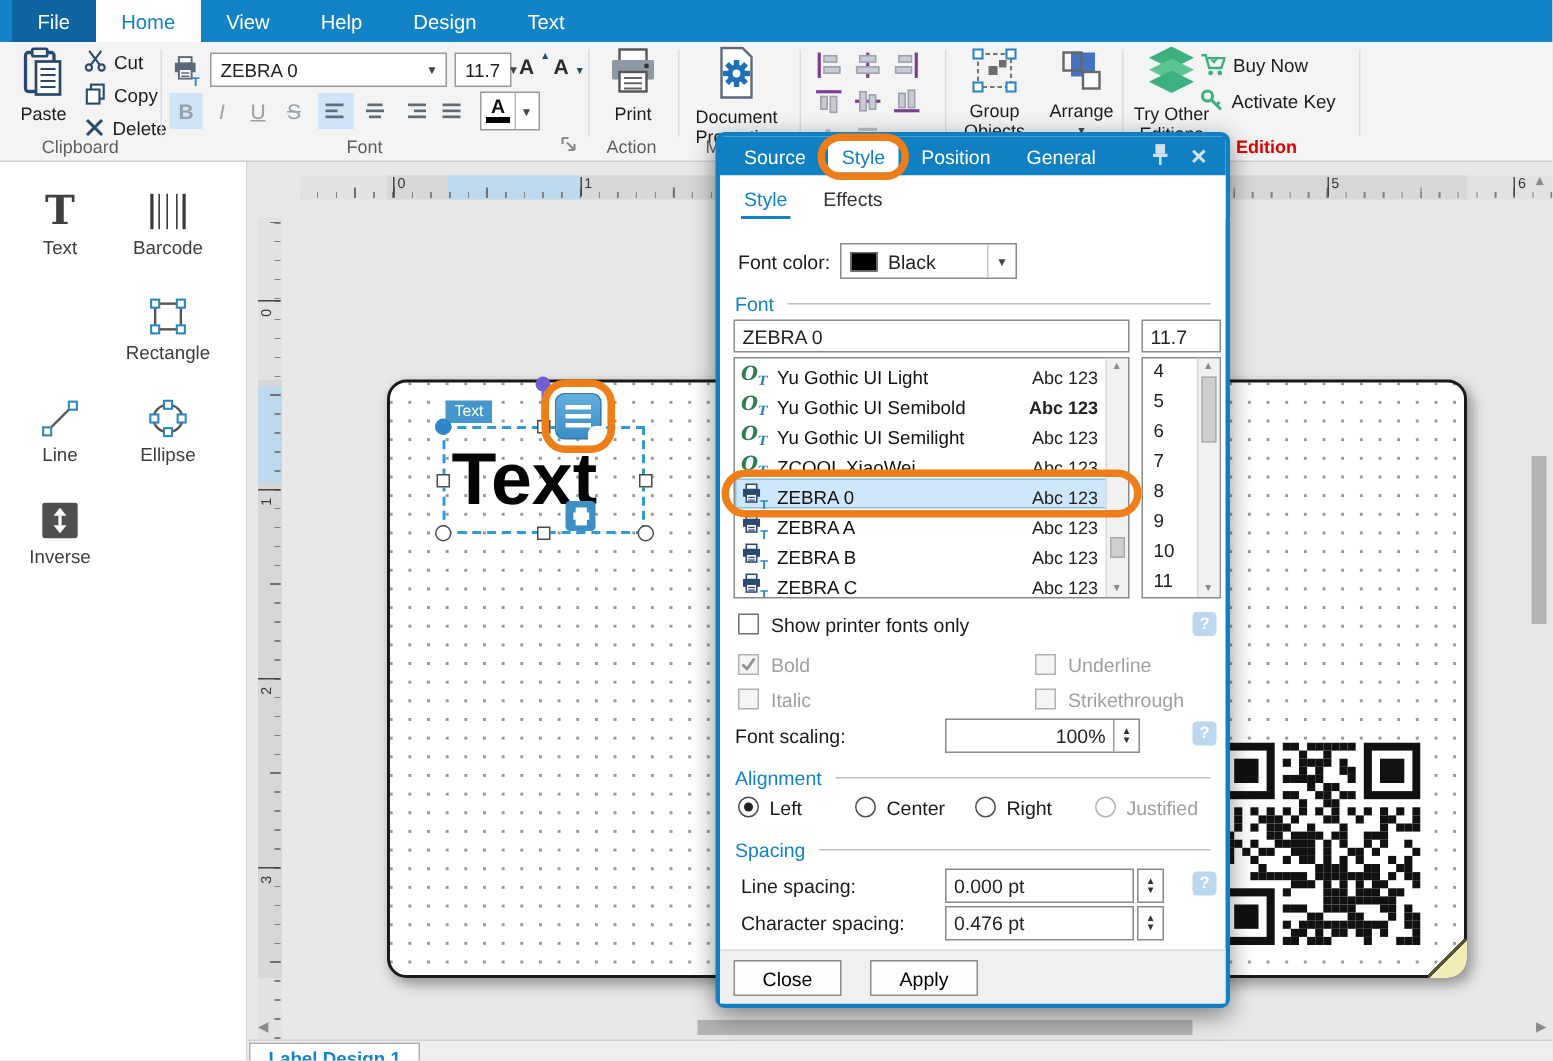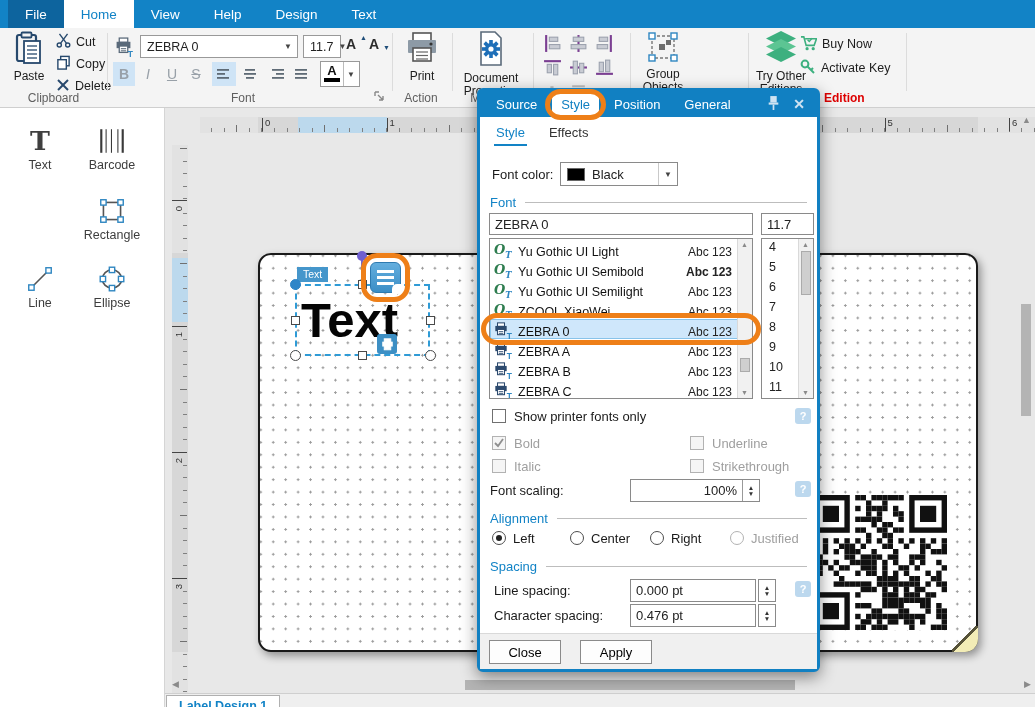--- a/index.html
+++ b/index.html
@@ -366,20 +366,29 @@
           <g fill="#fff" stroke="#2e86c1" stroke-width="1.4">
             <rect x="2" y="2" width="6" height="6"></rect>
             <rect x="24" y="2" width="6" height="6"></rect>
             <rect x="2" y="24" width="6" height="6"></rect>
             <rect x="24" y="24" width="6" height="6"></rect>
           </g>
         </svg></span>
     <span class="bl">Group Objects</span>
     <span style="font-size:7px;color:#444;">▼</span>
     </div>
+  <div class="bigbtn" style="left:694px;width:54px;">
+    <span class="ticon" id="arrIcon"><svg width="32" height="32" viewBox="0 0 32 32">
+          <rect x="9" y="4" width="16" height="16" fill="#4472c4"></rect>
+          <rect x="4" y="4" width="12" height="12" fill="none" stroke="#666" stroke-width="1.6"></rect>
+          <rect x="17" y="17" width="11" height="11" fill="#fff" stroke="#666" stroke-width="1.6"></rect>
+        </svg></span>
+    <span class="bl">Arrange</span>
+    <span style="font-size:7px;color:#444;">▼</span>
+    </div>
   <div class="rsep" style="left:748px;"></div>
 
   <div class="bigbtn" style="left:752px;width:58px;">
     <span class="ticon" id="layersIcon"><svg width="36" height="34" viewBox="0 0 36 34">
           <path d="M18 0 L33 7.5 18 15 3 7.5 Z" fill="#3db07f"></path>
           <path d="M18 8 L33 15.5 18 23 3 15.5 Z" fill="#5cc593"></path>
           <path d="M18 16 L33 23.5 18 31 3 23.5 Z" fill="#3db07f"></path>
         </svg></span>
     <span class="bl">Try Other Editions</span>
     </div>
@@ -459,20 +468,31 @@
           <ellipse cx="14" cy="14" rx="9" ry="8.5" fill="none" stroke="#555" stroke-width="1.5"></ellipse>
           <g fill="#fff" stroke="#2e86c1" stroke-width="1.3">
             <rect x="11.5" y="3" width="5" height="5"></rect>
             <rect x="11.5" y="20" width="5" height="5"></rect>
             <rect x="3" y="11.5" width="5" height="5"></rect>
             <rect x="20" y="11.5" width="5" height="5"></rect>
           </g>
         </svg>
       </span>
       <span>Ellipse</span>
+    </div>
+    <div class="tool" style="left: 4px; top: 222px;">
+      <span class="ticon">
+        <svg width="30" height="30" viewBox="0 0 28 28">
+          <rect x="3" y="3" width="22" height="22" rx="1.5" fill="#4f4f4f"></rect>
+          <path d="M14 6 l4 5 h-8 z" fill="#fff"></path>
+          <path d="M14 22 l-4 -5 h8 z" fill="#fff"></path>
+          <rect x="13" y="11" width="2" height="6" fill="#fff"></rect>
+        </svg>
+      </span>
+      <span>Inverse</span>
     </div>
   </div>
 
 <div class="canvasarea">
   <div class="hruler" id="hruler">
     <div class="dark"></div>
       <div class="hband"></div>
     <div class="ticks"></div>
       <div class="ticks2"></div>
       <span class="hnum" style="left: 62px;">0</span>

